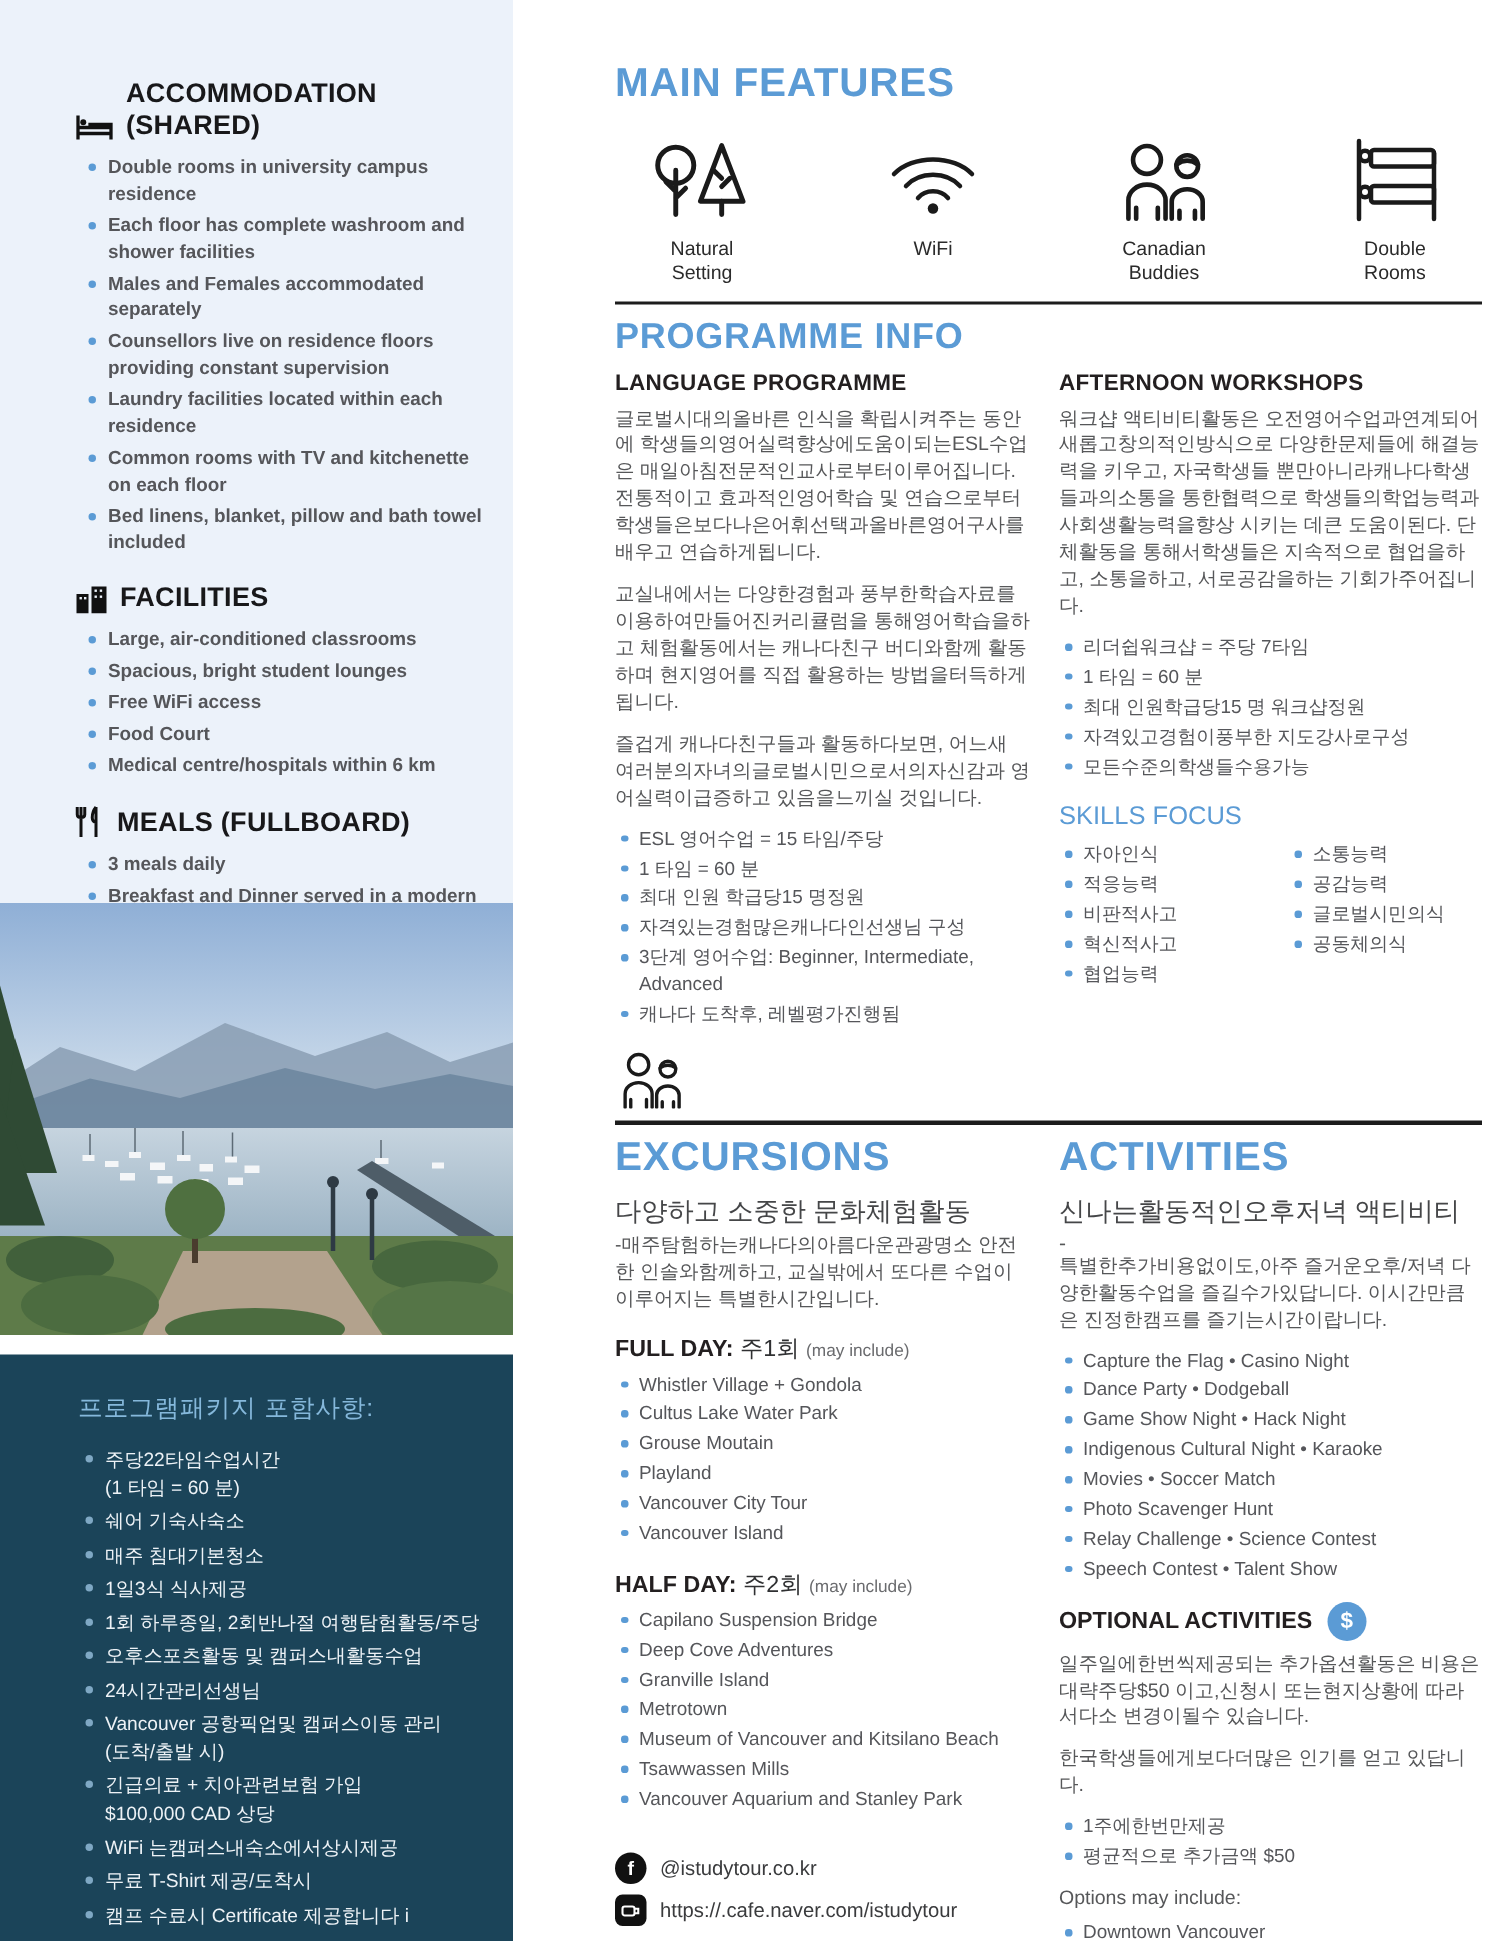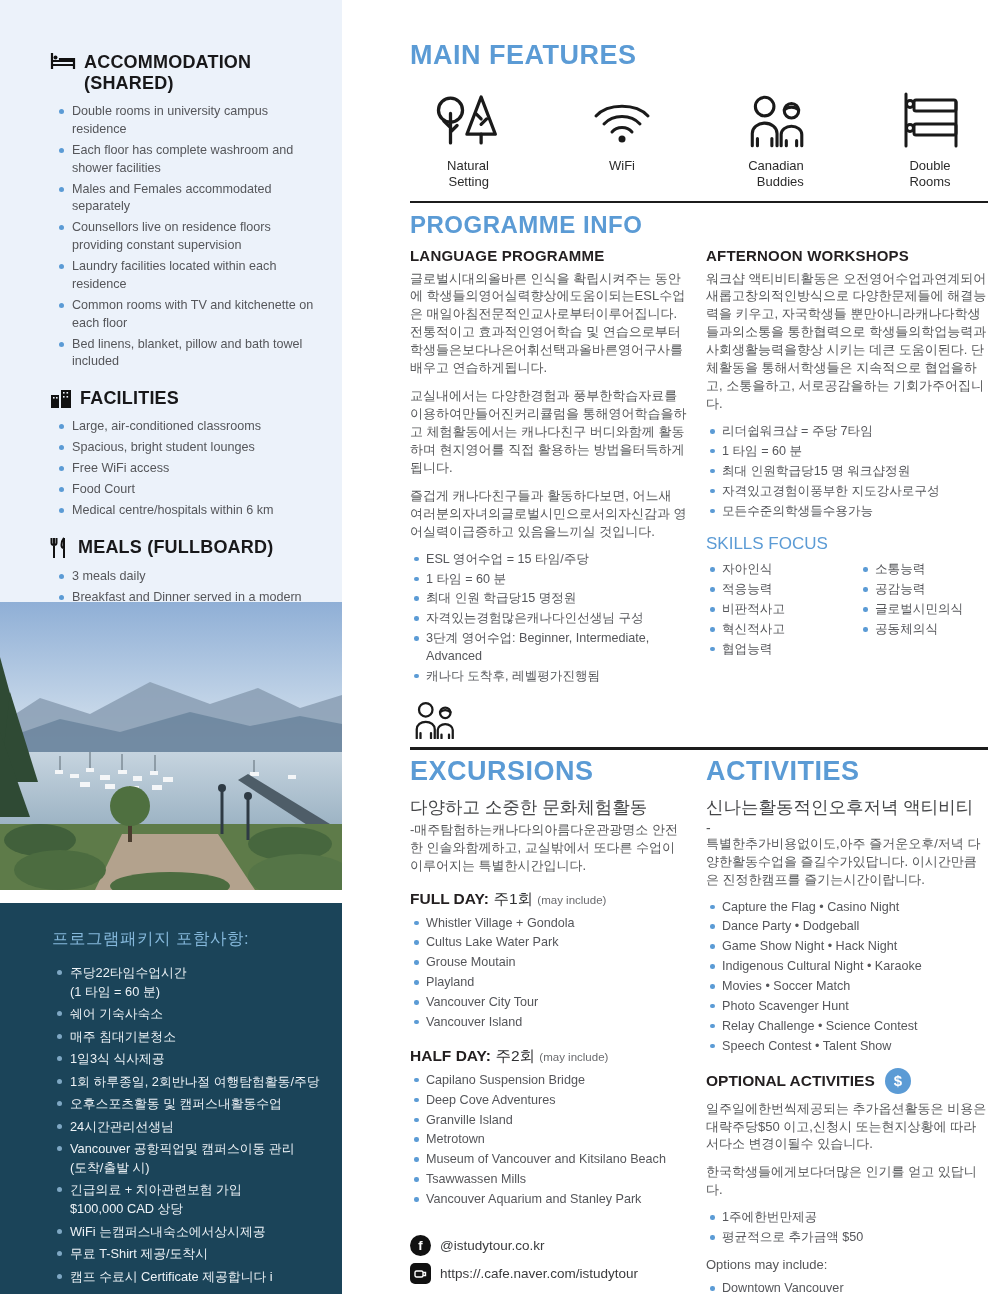--- a/index.html
+++ b/index.html
@@ -2,25 +2,25 @@
 <html><head>
 <meta charset="utf-8">
 <style>
   * { margin:0; padding:0; box-sizing:border-box; }
   body { background:#ffffff; font-family:"Liberation Sans", sans-serif; }
   #page { position:relative; width:1000px; height:1294px; background:#ffffff; overflow:hidden; }
 
   
   .left-panel { position:absolute; left:0; top:0; width:342px; height:602px;
     background:#ECF2FA; padding:52px 20px 0 50px; }
-  .left-head { display:flex; align-items:flex-start; gap:8px; font-size:18px; font-weight:bold;
+  .left-head { display:flex; align-items:flex-end; gap:8px; font-size:18px; font-weight:bold;
     color:#18181a; margin:0 0 9px 0; letter-spacing:.2px; }
   .left-head svg { flex:0 0 auto; }
   .sec-gap { margin-top:17px; }
-  ul.blist { list-style:none; padding-left:22px; }
+  ul.blist { list-style:none; padding-left:22px;font-weight:bold; }
   ul.blist li { position:relative; font-size:12.6px; color:#55565A; line-height:1.42; margin-bottom:3px; }
   ul.blist li::before { content:""; position:absolute; left:-13px; top:6px; width:5px; height:5px;
     border-radius:50%; background:#5B9BD5; }
 
   .photo { position:absolute; left:0; top:602px; width:342px; height:288px; }
   .photo svg { display:block; }
 
   .navy { position:absolute; left:0; top:903px; width:342px; height:391px;
     background:#1B4459; padding:25px 14px 0 52px; }
   .navy-title { font-size:16.5px; color:#85B8DB; letter-spacing:.5px; margin-bottom:14px; }
@@ -29,21 +29,21 @@
     margin-bottom:4px; white-space:pre-line; }
   ul.nlist li::before { content:""; position:absolute; left:-13px; top:6px; width:5px; height:5px;
     border-radius:50%; background:#7FA8C4; }
 
   
   .right { position:absolute; left:410px; top:40px; width:578px; }
   .h-blue-lg { font-size:27px; font-weight:bold; color:#5B9BD5; letter-spacing:.5px; }
   .features-row { display:flex; justify-content:space-between; margin-top:18px; padding:0 4px; }
   .feature { width:108px; display:flex; flex-direction:column; align-items:center; }
   .feature svg { height:62px; }
-  .f-label { margin-top:7px; font-size:13px; color:#2b2b2b; text-align:right; white-space:pre-line; line-height:1.25; }
+  .f-label { margin-top:7px; font-size:13px; color:#2b2b2b; text-align:center; white-space:pre-line; line-height:1.25; }
   .divider2 { border-top:2px solid #1c1c1c; margin-top:10px; }
   .divider3 { border-top:3px solid #1c1c1c; margin-top:8px; margin-bottom:6px; }
 
   .programme-title { font-size:24px; margin-top:8px; }
   .cols { display:flex; gap:18px; margin-top:4px; }
   .col-l { width:278px; }
   .col-r { width:282px; }
   .h-dark { font-size:15px; font-weight:bold; color:#231F20; margin:4px 0 6px; letter-spacing:.2px; }
   p.kr { font-size:13px; color:#565759; line-height:1.38; margin-bottom:10px; }
   ul.rlist { list-style:none; padding-left:16px; margin-bottom:6px; }

